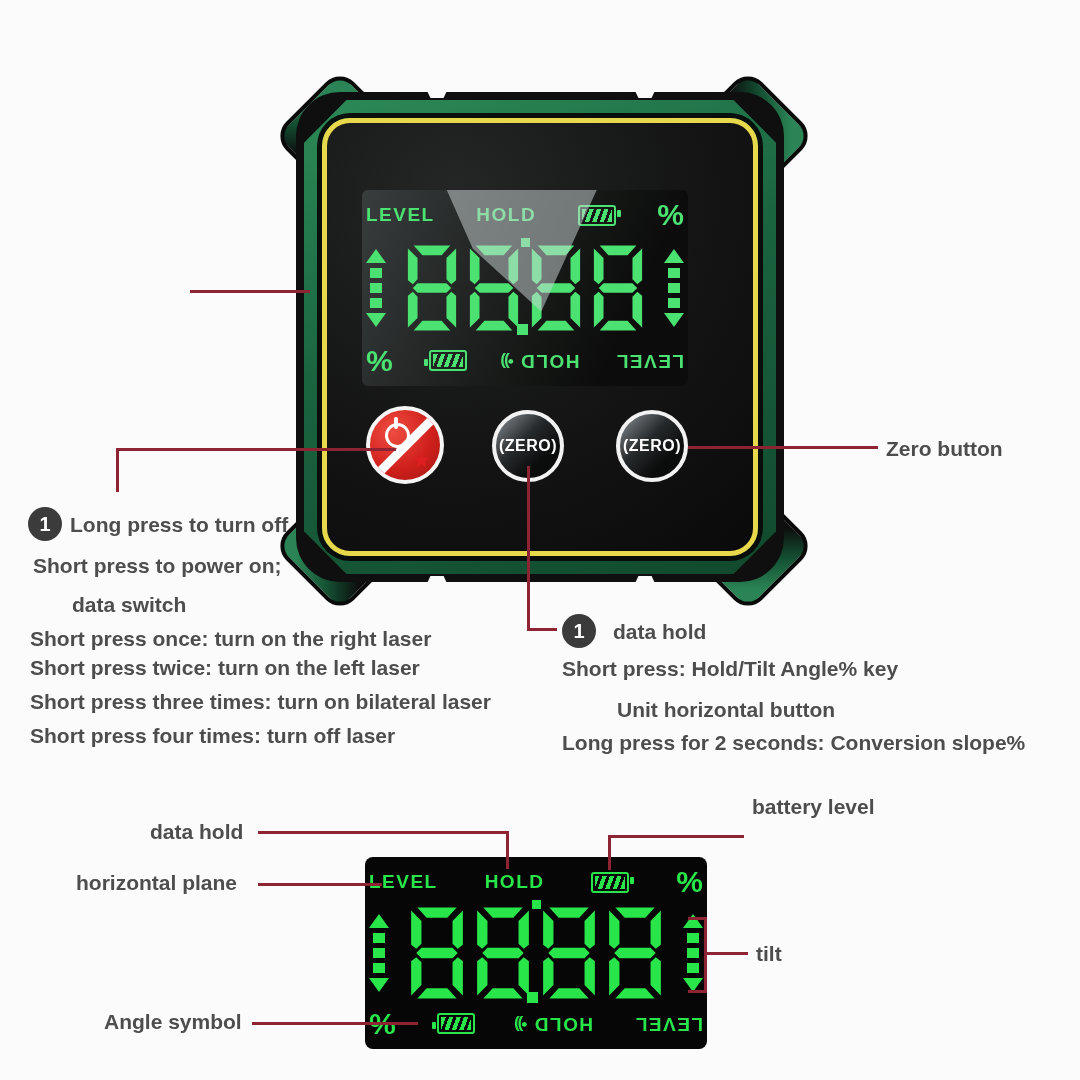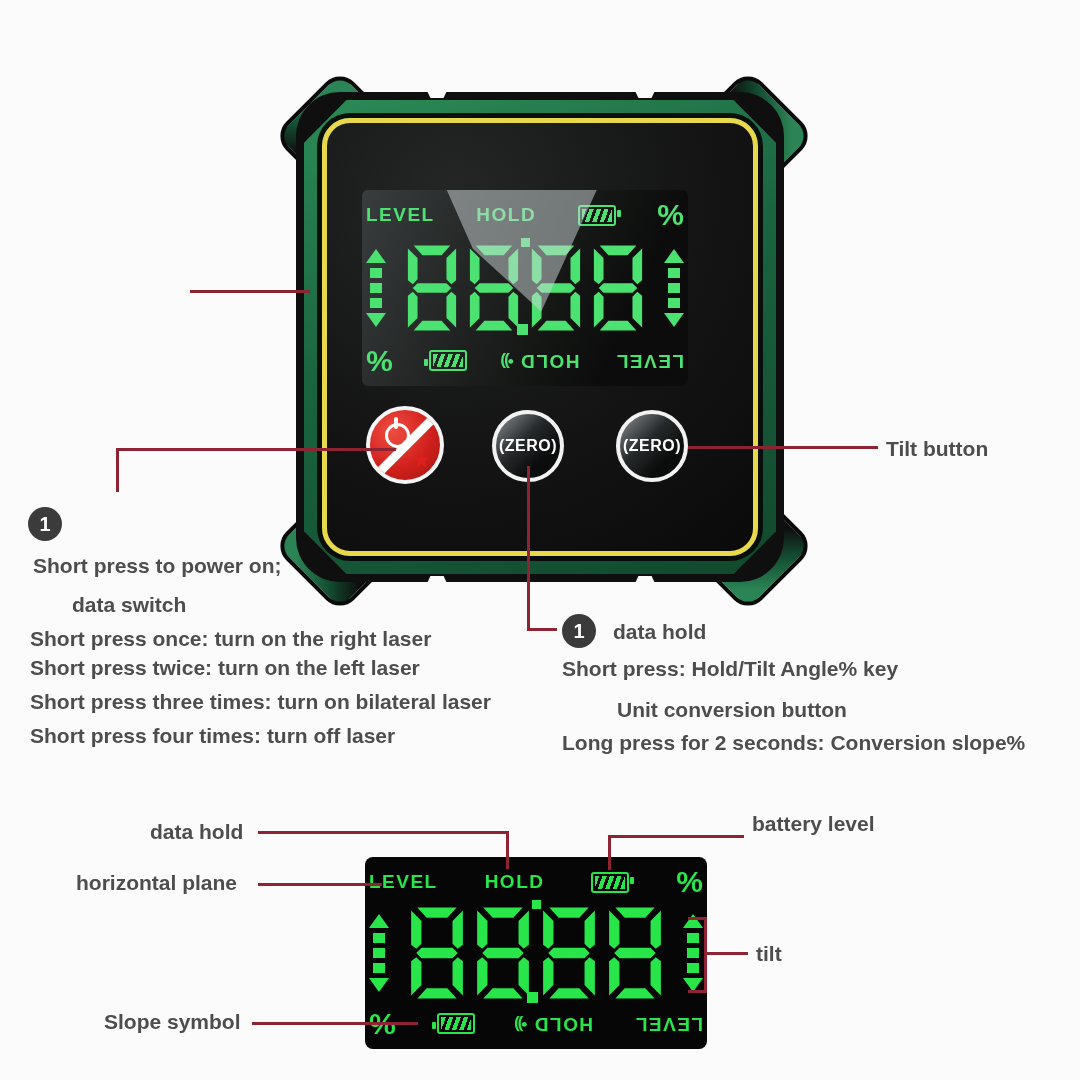--- a/index.html
+++ b/index.html
@@ -253,34 +253,35 @@
   <div class="ln v" style="left:608px; top:835px; height:35px;"></div>
   <div class="ln h" style="left:608px; top:835px; width:136px;"></div>
   <div class="ln h" style="left:258px; top:883px; width:124px;"></div>
   <div class="ln v" style="left:704px; top:917px; height:76px;"></div>
   <div class="ln h" style="left:688px; top:917px; width:18px;"></div>
   <div class="ln h" style="left:688px; top:990px; width:18px;"></div>
   <div class="ln h" style="left:704px; top:952px; width:44px;"></div>
   <div class="ln h" style="left:252px; top:1022px; width:166px;"></div>
 
 
-  <div class="ann" style="left:886px; top:436px;">Tilt button</div>
+  <div class="ann" style="left:886px; top:436px;">Zero button</div>
 
   <div class="badge" style="left:28px; top:507px;">1</div>
+  <div class="ann" style="left:70px; top:512px;">Long press to turn off</div>
   <div class="ann" style="left:33px; top:553px;">Short press to power on;</div>
   <div class="ann" style="left:72px; top:592px;">data switch</div>
   <div class="ann" style="left:30px; top:626px;">Short press once: turn on the right laser</div>
   <div class="ann" style="left:30px; top:655px;">Short press twice: turn on the left laser</div>
   <div class="ann" style="left:30px; top:689px;">Short press three times: turn on bilateral laser</div>
   <div class="ann" style="left:30px; top:723px;">Short press four times: turn off laser</div>
 
   <div class="badge" style="left:562px; top:614px;">1</div>
   <div class="ann" style="left:613px; top:619px;">data hold</div>
   <div class="ann" style="left:562px; top:656px;">Short press: Hold/Tilt Angle% key</div>
-  <div class="ann" style="left:617px; top:697px;">Unit conversion button</div>
+  <div class="ann" style="left:617px; top:697px;">Unit horizontal button</div>
   <div class="ann" style="left:562px; top:730px;">Long press for 2 seconds: Conversion slope%</div>
 
   <div class="ann" style="left:150px; top:819px;">data hold</div>
   <div class="ann" style="left:76px; top:870px;">horizontal plane</div>
-  <div class="ann" style="left:752px; top:811px;">battery level</div>
+  <div class="ann" style="left:752px; top:794px;">battery level</div>
   <div class="ann" style="left:756px; top:941px;">tilt</div>
-  <div class="ann" style="left:104px; top:1009px;">Slope symbol</div>
+  <div class="ann" style="left:104px; top:1009px;">Angle symbol</div>
 </div>
 
 </body></html>

